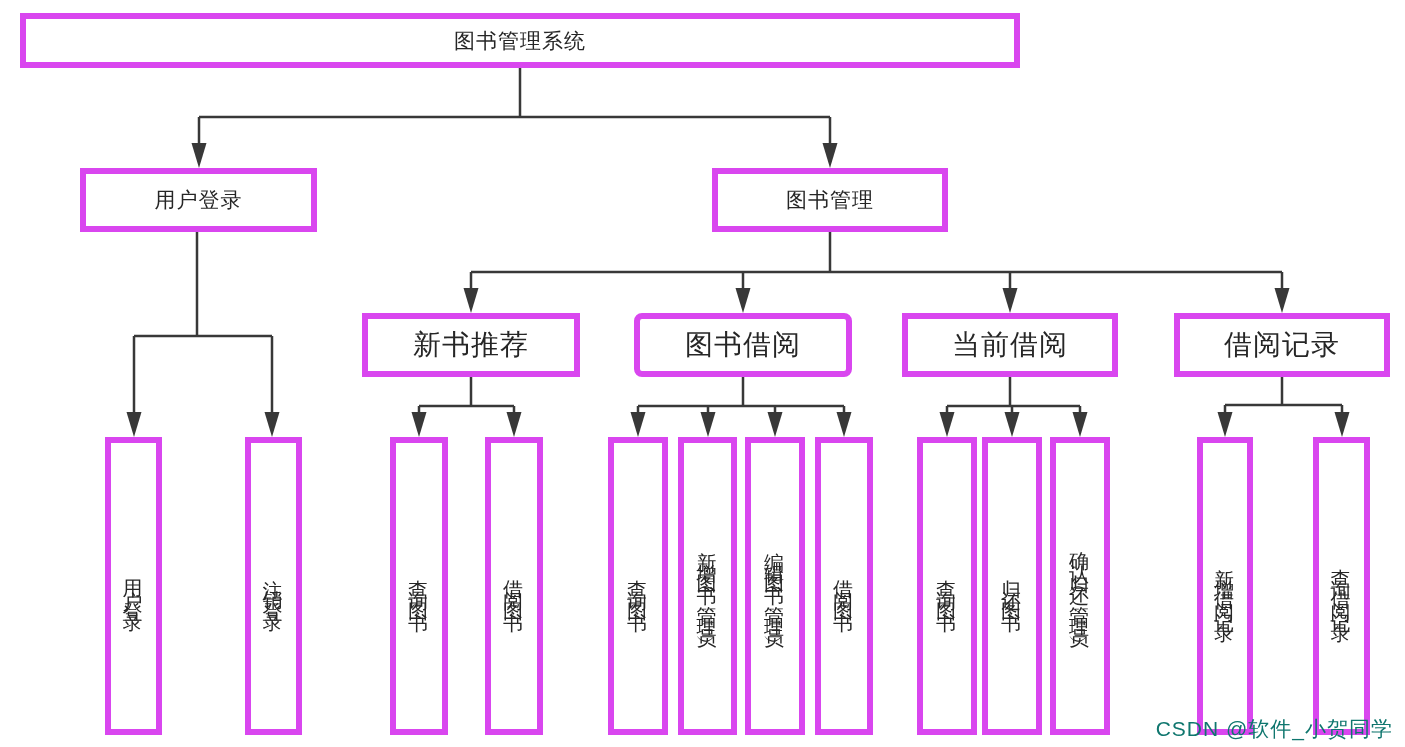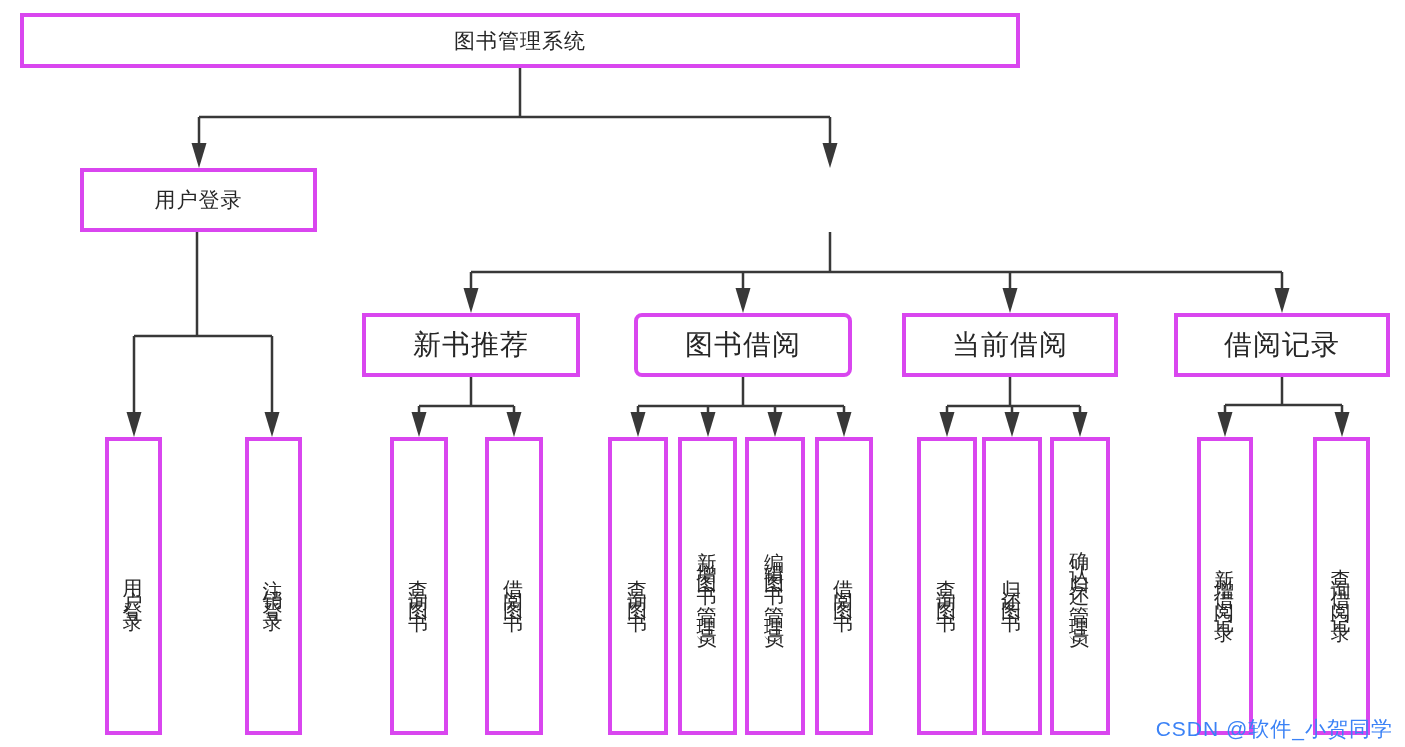--- a/index.html
+++ b/index.html
@@ -10,21 +10,21 @@
   }
   #stage {
     position: relative;
     width: 1405px;
     height: 747px;
     background: #ffffff;
     overflow: hidden;
   }
   .box {
     position: absolute;
-    border: 4px solid #d946ef;
+    border: 6px solid #d946ef;
     background: #ffffff;
     box-sizing: border-box;
     color: #262626;
   }
   .hbox {
     display: flex;
     align-items: center;
     justify-content: center;
     font-size: 21px;
     letter-spacing: 1px;
@@ -62,21 +62,21 @@
   }
   #connectors polygon {
     fill: #383838;
     stroke: none;
   }
   .watermark {
     position: absolute;
     top: 715px;
     right: 12px;
     font-size: 21px;
-    color: #3b82f6;
+    color: #0f766e;
     letter-spacing: 1px;
     z-index: 5;
   }
 </style>
 </head>
 <body>
 
 <div id="stage">
 
   <svg id="connectors" viewBox="0 0 1405 747" xmlns="http://www.w3.org/2000/svg">
@@ -114,20 +114,23 @@
     <polygon points="1217.5,412 1232.5,412 1225,437"></polygon>
     <polygon points="1334.5,412 1349.5,412 1342,437"></polygon>
   </svg>
 
   <div class="box hbox root">
     <span>图书管理系统</span>
   </div>
 
   <div class="box hbox lvl2" style="left:80px; width:237px;">
     <span>用户登录</span>
+  </div>
+  <div class="box hbox lvl2" style="left:712px; width:236px;">
+    <span>图书管理</span>
   </div>
 
   <div class="box hbox lvl3" style="left:362px; width:218px;">
     <span>新书推荐</span>
   </div>
   <div class="box hbox lvl3" style="left:634px; width:218px;border-radius:8px;">
     <span>图书借阅</span>
   </div>
   <div class="box hbox lvl3" style="left:902px; width:216px;">
     <span>当前借阅</span>

